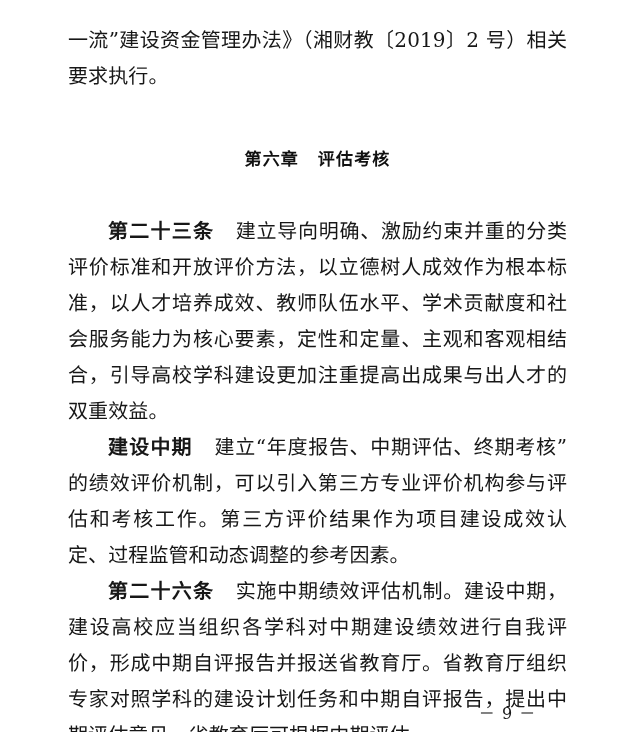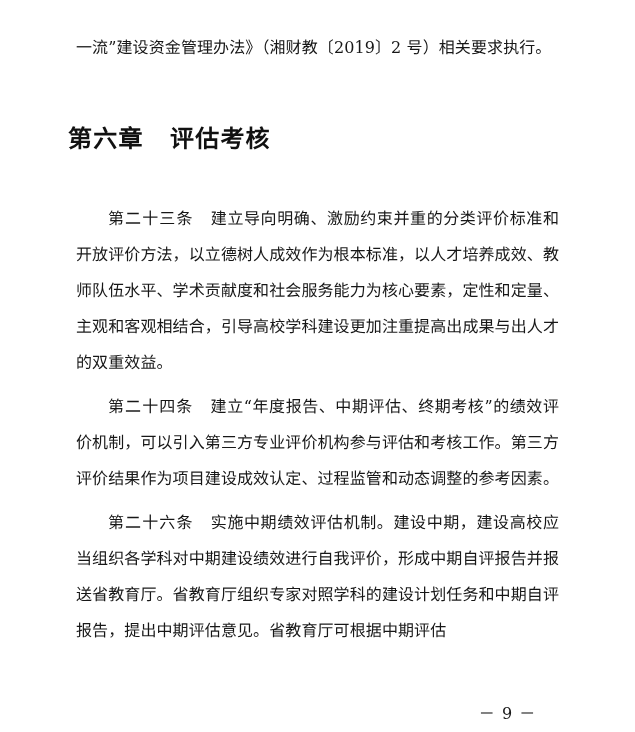--- a/index.html
+++ b/index.html
@@ -29,57 +29,58 @@
 
   .text-column {
     position: absolute;
     left: 68px;
     top: 22px;
     width: 499px;
   }
 
   
   .para {
-    margin: 8px;
-    font-size: 16px;
+    margin: 0;
+    font-size: 20px;
     line-height: 36px;
     text-align: justify;
     text-justify: inter-ideograph;
     letter-spacing: 0.1px;
     color: #171717;
     font-family: "DejaVu Serif", "Liberation Serif", serif;
   }
 
   .para.continued {
     text-indent: 0;
   }
 
   .para.indented {
     text-indent: 2em;
   }
 
   
   .art-no {
-    font-weight: normal;
+    font-weight: bold;
     letter-spacing: 0.6px;
   }
 
   
   .art-gap {
     display: inline-block;
     width: 1.05em;
   }
 
   
   .chapter-heading {
     margin: 0;
     font-family: "DejaVu Sans", "Liberation Sans", sans-serif;
     font-weight: bold;
-    font-size: 24px;
+    font-size: 17px;
     line-height: 36px;
+    text-align: center;
     letter-spacing: 1.2px;
     color: #111111;
   }
   .chapter-gap {
     display: inline-block;
     width: 1.1em;
   }
 
   
   .spacer-before-heading { height: 47px; }
@@ -117,21 +118,21 @@
       <span>第六章</span><span class="chapter-gap"></span><span>评估考核</span>
     </h2>
 
     <div class="spacer-after-heading"></div>
 
     <p class="para indented">
       <span class="art-no">第二十三条</span><span class="art-gap"></span><span>建立导向明确、激励约束并重的分类评价标准和开放评价方法，以立德树人成效作为根本标准，以人才培养成效、教师队伍水平、学术贡献度和社会服务能力为核心要素，定性和定量、主观和客观相结合，引导高校学科建设更加注重提高出成果与出人才的双重效益。</span>
     </p>
 
     <p class="para indented">
-      <span class="art-no">第二十四条</span><span class="art-gap"></span><span>建立“年度报告、中期评估、终期考核”的绩效评价机制，可以引入第三方专业评价机构参与评估和考核工作。第三方评价结果作为项目建设成效认定、过程监管和动态调整的参考因素。</span>
+      <span class="art-no">建设中期</span><span class="art-gap"></span><span>建立“年度报告、中期评估、终期考核”的绩效评价机制，可以引入第三方专业评价机构参与评估和考核工作。第三方评价结果作为项目建设成效认定、过程监管和动态调整的参考因素。</span>
     </p>
 
 
     <p class="para indented">
       <span class="art-no">第二十六条</span><span class="art-gap"></span><span>实施中期绩效评估机制。建设中期，建设高校应当组织各学科对中期建设绩效进行自我评价，形成中期自评报告并报送省教育厅。省教育厅组织专家对照学科的建设计划任务和中期自评报告，提出中期评估意见。省教育厅可根据中期评估</span>
     </p>
 
   </div>
 
   <div class="page-footer">

